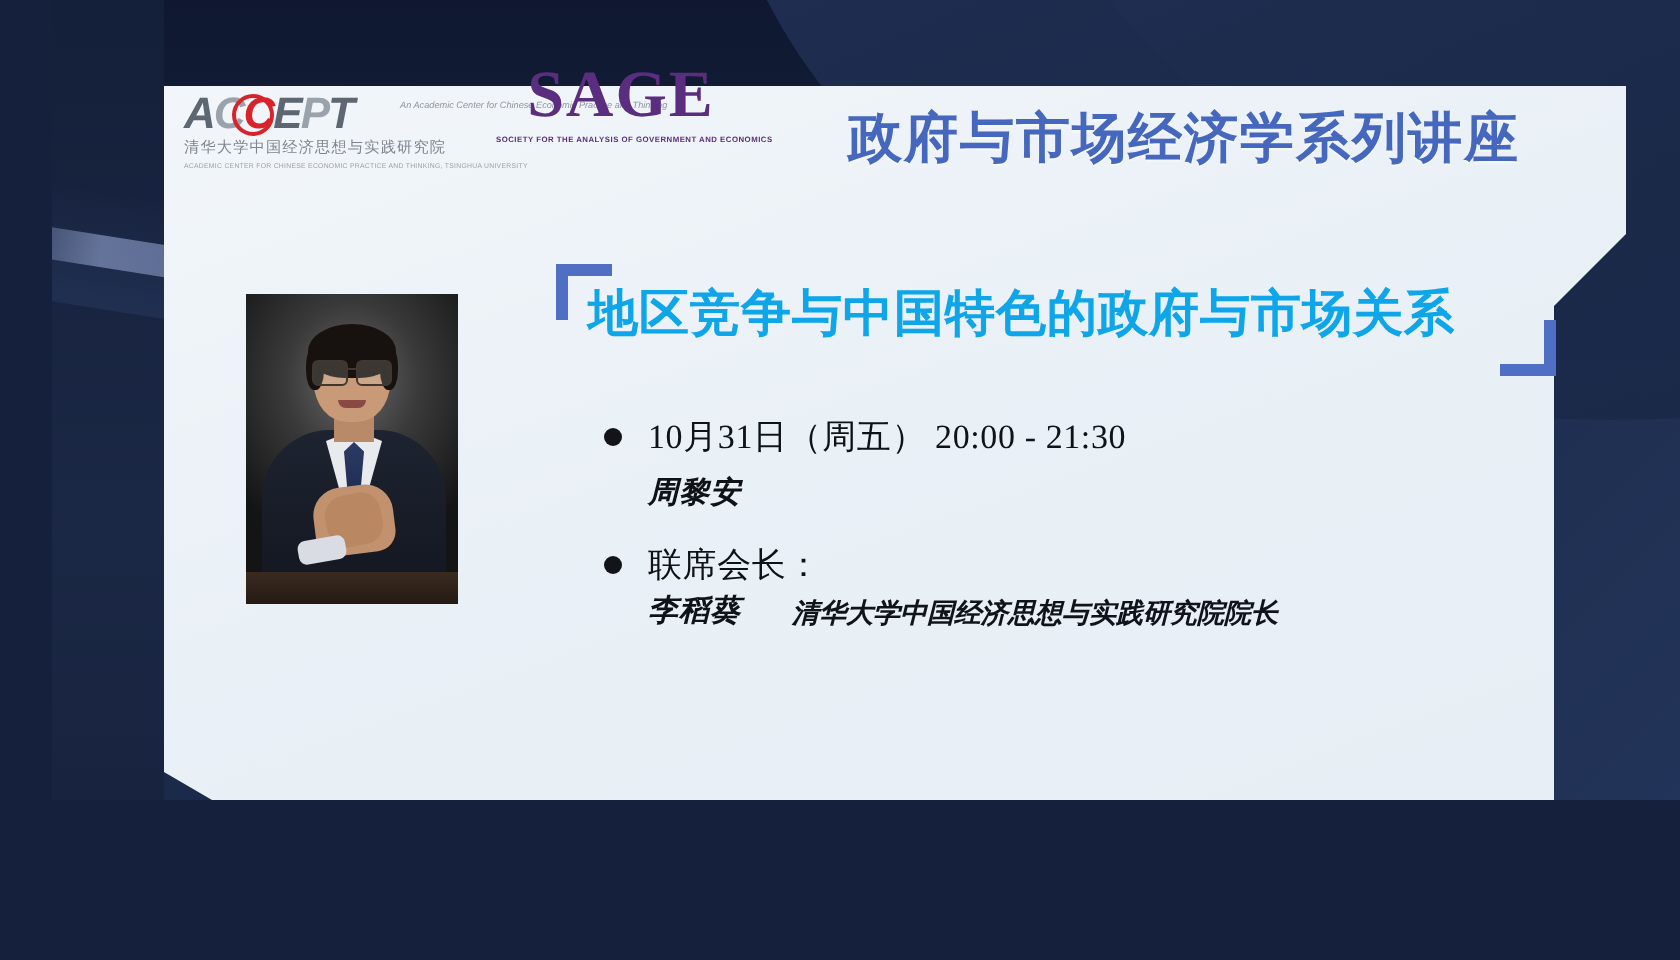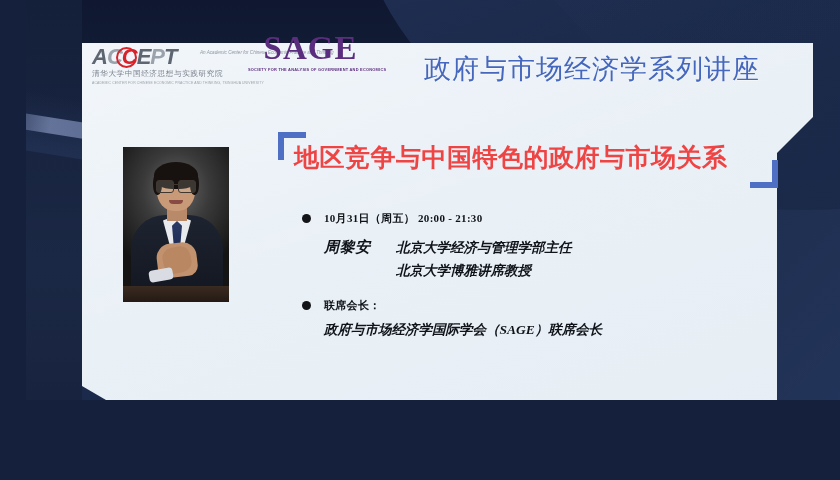--- a/index.html
+++ b/index.html
@@ -128,21 +128,21 @@
   }
   .sage-tag{
     font-size:3.9px;color:#5b2d7e;letter-spacing:.25px;
     margin-top:2px;white-space:nowrap;font-weight:bold;
   }
 
   
   .series-title{
     position:absolute;left:398px;top:52px;
     font-family:"Liberation Serif","DejaVu Serif",serif;
-    font-weight:normal;font-size:27px;line-height:34px;
+    font-weight:bold;font-size:27px;line-height:34px;
     color:#4567bd;letter-spacing:1px;white-space:nowrap;
     text-shadow:0 1px 1px rgba(255,255,255,.6);
   }
 
   
   .portrait{
     position:absolute;left:97px;top:147px;width:106px;height:155px;
     background:
       radial-gradient(ellipse 70% 55% at 50% 28%, #6a6a6a 0%, #3a3a3a 45%, #141414 100%);
     overflow:hidden;
@@ -226,36 +226,36 @@
     border-left:6px solid #4f6fc4;border-top:6px solid #4f6fc4;
   }
   .brk-br{
     right:0;bottom:0;width:22px;height:22px;
     border-right:6px solid #4f6fc4;border-bottom:6px solid #4f6fc4;
   }
   .lect-title{
     position:absolute;left:16px;top:8px;
     font-family:"Liberation Serif","DejaVu Serif",serif;
     font-weight:bold;font-size:25px;line-height:36px;
-    color:#ef4444;letter-spacing:.5px;white-space:nowrap;
+    color:#0ea5e9;letter-spacing:.5px;white-space:nowrap;
   }
 
   
   .body{
     position:absolute;left:276px;top:206px;width:470px;
     color:#14181f;
   }
   .row{display:flex;align-items:flex-start;}
   .bullet{
     width:9px;height:9px;border-radius:50%;background:#121418;
     margin-top:8px;margin-right:13px;flex:0 0 auto;
   }
   .line-main{
     font-family:"Liberation Serif","DejaVu Serif",serif;
-    font-weight:bold;font-size:11px;line-height:25px;
+    font-weight:normal;font-size:17px;line-height:25px;
     color:#0f1318;white-space:nowrap;letter-spacing:.3px;
   }
   .sub-block{margin-left:22px;display:flex;align-items:flex-start;font-style:italic;}
   .sub-name{
     font-family:"Liberation Serif","DejaVu Serif",serif;
     font-weight:bold;font-size:15px;line-height:23px;
     color:#0f1318;width:72px;flex:0 0 auto;letter-spacing:.5px;
   }
   .sub-desc{
     font-family:"Liberation Serif","DejaVu Serif",serif;
@@ -331,34 +331,31 @@
     <div class="row">
       <div class="bullet"></div>
       <div class="line-main">10月31日（周五） 20:00 - 21:30</div>
     </div>
 
     <div class="gap-a"></div>
 
 
     <div class="sub-block">
       <div class="sub-name">周黎安</div>
-      <div>
-        <div class="sub-desc">北京大学经济与管理学部主任</div>
-        <div class="sub-desc">北京大学博雅讲席教授</div>
-      </div>
     </div>
 
     <div class="gap-b"></div>
 
     <div class="row">
       <div class="bullet"></div>
       <div class="line-main">联席会长：</div>
     </div>
 
     <div class="sub-block">
+      <div class="sub-name">李稻葵</div>
       <div>
-        <div class="sub-desc">政府与市场经济学国际学会（SAGE）联席会长</div>
+        <div class="sub-desc">清华大学中国经济思想与实践研究院院长</div>
       </div>
     </div>
 
   </div>
 
 </div>
 
 </body></html>

